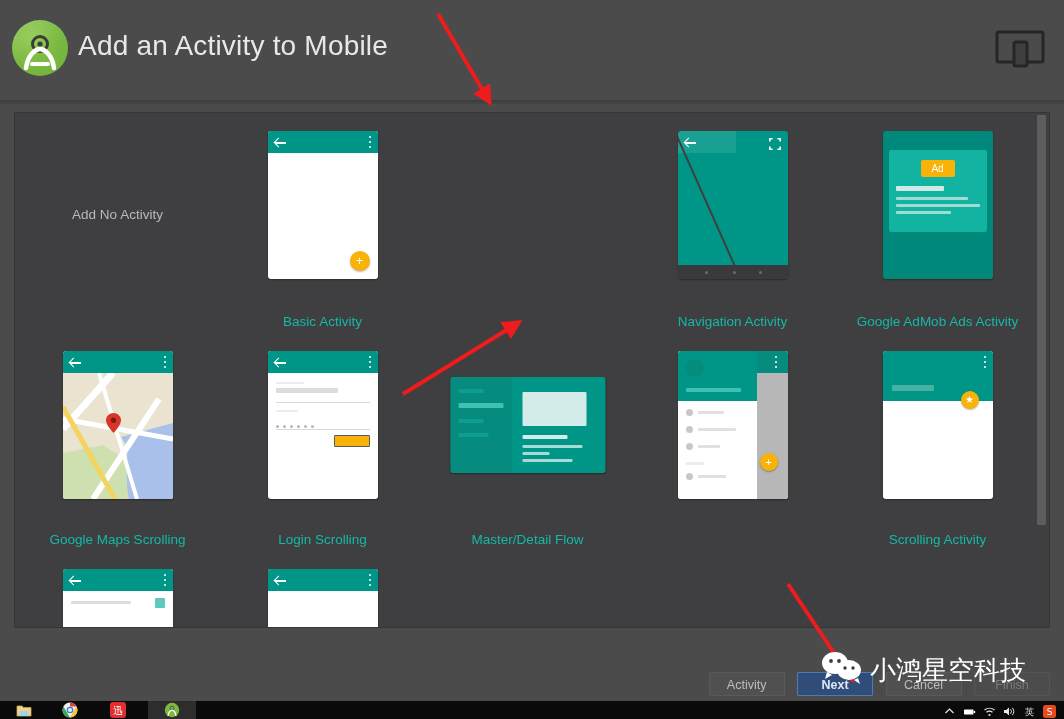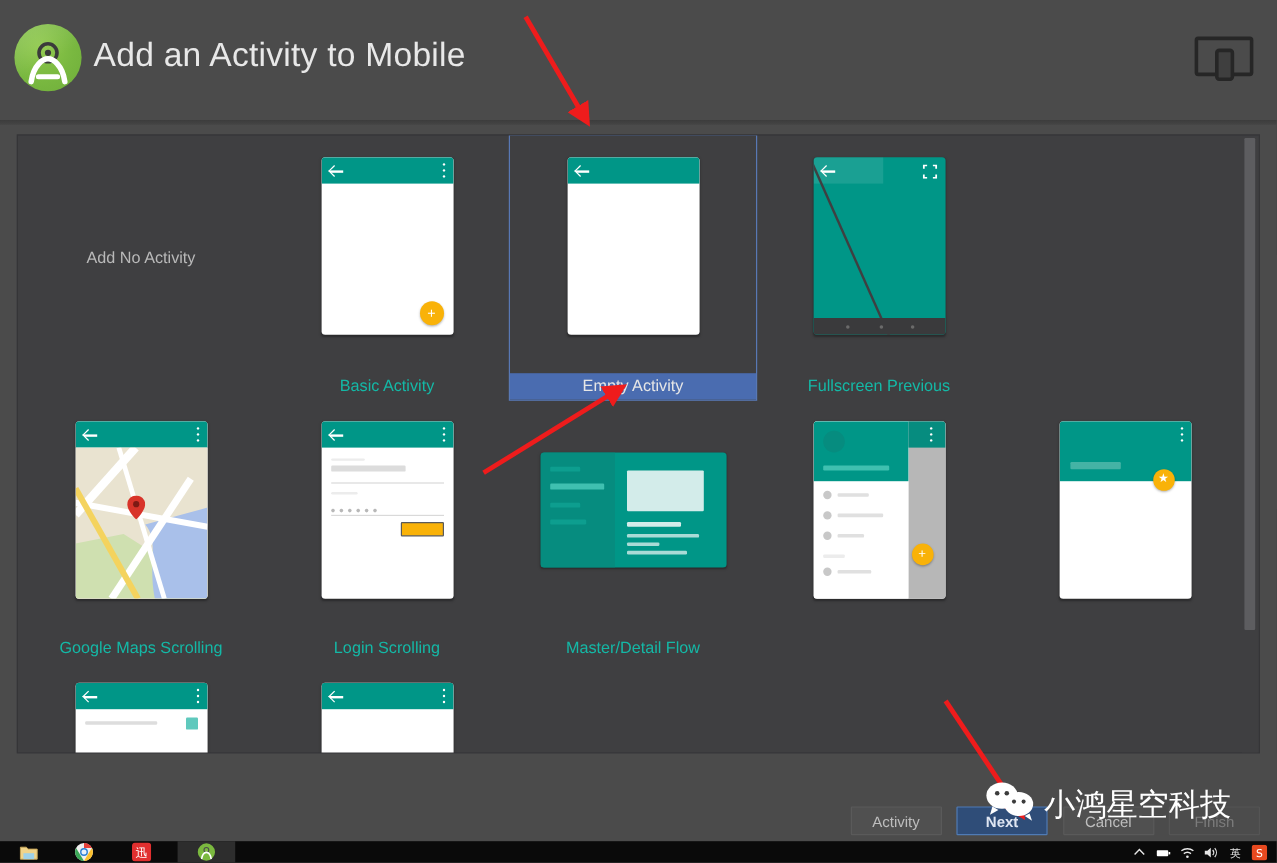--- a/index.html
+++ b/index.html
@@ -228,49 +228,53 @@
                 <i></i>
                 <i></i>
                 <i></i>
               </span>
             </div>
           <div class="fab">+</div>
         </div>
         <div class="cap">Basic Activity</div>
       </div>
 
-      <div class="cell selected" style="left:410px;">
-        <div class="thumb t-empty">
-          <div class="appbar">
-              <span class="back"></span>
-            </div>
-        </div>
-        <div class="cap">Empty Activity</div>
-      </div>
 
       <div class="cell" style="left:615px;">
         <div class="thumb t-full">
           <div class="appbar" style="width:58px;">
               <span class="back"></span>
             </div>
           <div class="diag"></div>
           <span class="expand">
             <svg width="12" height="12" viewBox="0 0 12 12">
               <path d="M0.8 3.6V0.8H3.6M8.4 0.8H11.2V3.6M11.2 8.4V11.2H8.4M3.6 11.2H0.8V8.4" fill="none" stroke="#fff" stroke-width="1.6"></path>
             </svg>
           </span>
           <div class="navbar">
               <i style="left:25%"></i>
               <i style="left:50%"></i>
               <i style="left:74%"></i>
             </div>
         </div>
-        <div class="cap">Fullscreen Previous</div>
-      </div>
-
+        <div class="cap">Navigation Activity</div>
+      </div>
+
+      <div class="cell" style="left:820px;">
+        <div class="thumb t-admob">
+          <div class="card">
+            <div class="badge">Ad</div>
+            <div class="line t" style="left:7px;top:36px;width:48px;height:5px;"></div>
+            <div class="line t" style="left:7px;top:47px;width:72px;height:3px;opacity:.75;"></div>
+            <div class="line t" style="left:7px;top:54px;width:84px;height:3px;opacity:.75;"></div>
+            <div class="line t" style="left:7px;top:61px;width:55px;height:3px;opacity:.75;"></div>
+          </div>
+        </div>
+        <div class="cap">Google AdMob Ads Activity</div>
+      </div>
     </div>
 
     <div class="row" style="top:220px;height:218px;">
 
       <div class="cell" style="left:0;">
         <div class="thumb t-maps">
           <div class="appbar">
               <span class="back"></span>
             <span class="kebab">
                 <i></i>
@@ -371,20 +375,21 @@
           <div class="appbar">
               <span class="kebab">
                 <i></i>
                 <i></i>
                 <i></i>
               </span>
             </div>
           <div class="titlebar"></div>
           <div class="fab">★</div>
         </div>
+        <div class="cap">Scrolling Activity</div>
       </div>
     </div>
 
     <div class="row" style="top:438px;height:120px;">
       <div class="cell" style="left:0;">
         <div class="thumb t-settings">
           <div class="appbar">
               <span class="back"></span>
             <span class="kebab">
                 <i></i>

